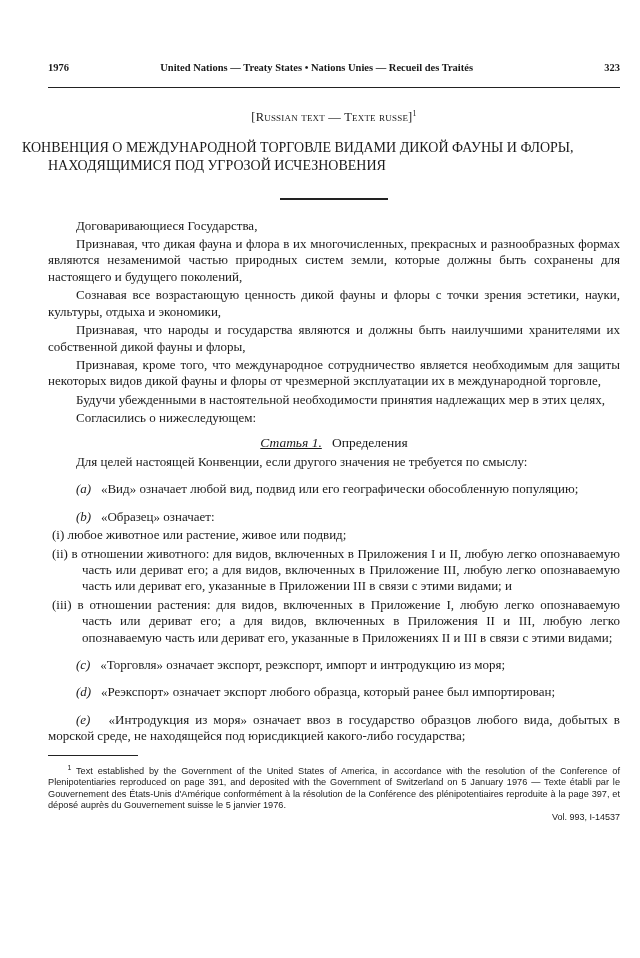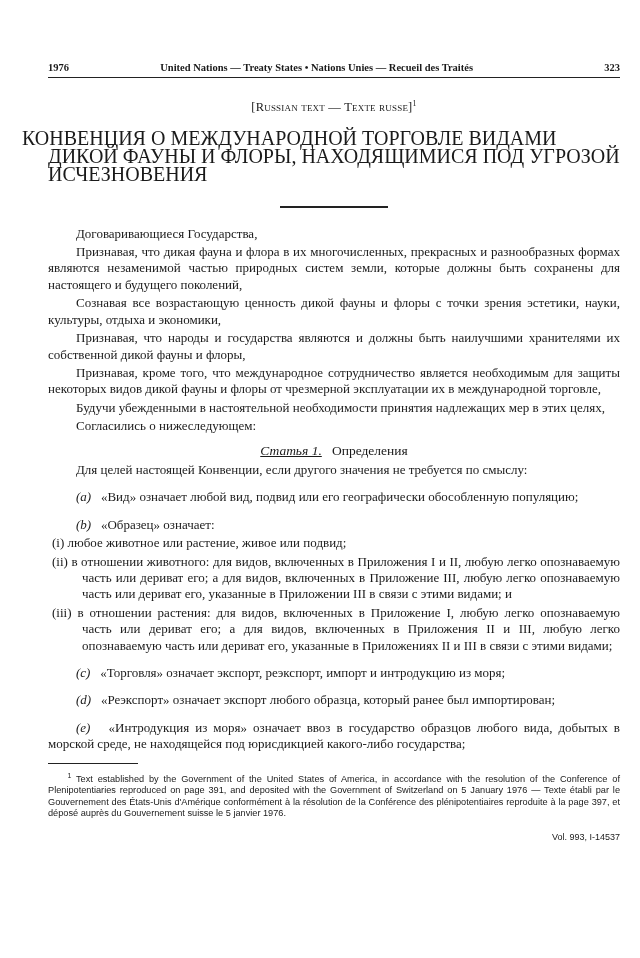--- a/index.html
+++ b/index.html
@@ -1,34 +1,34 @@
 <!DOCTYPE html>
 <html><head>
 <meta charset="utf-8">
 <style>
   html, body { margin:0; padding:0; background:#ffffff; }
   body { width:640px; height:958px; overflow:hidden; position:relative; font-family:"Liberation Serif","DejaVu Serif",serif; color:#1a1a1a; }
   .page { position:absolute; left:48px; top:62px; width:572px; }
-  .running-head { display:flex; justify-content:space-between; align-items:baseline; font-size:10.5px; font-weight:bold; border-bottom:1.2px solid #222; padding-bottom:4px; }
+  .running-head { display:flex; justify-content:space-between; align-items:baseline; font-size:10.5px; font-weight:bold; border-bottom:1.2px solid #222; padding-bottom:14px; }
   .running-head .title { flex:1; text-align:center; padding-right:40px; }
   .lang-note { text-align:center; font-size:12.5px; margin-top:21px; font-variant:small-caps; letter-spacing:0.2px; }
   .lang-note sup { font-size:8px; }
-  .doc-title { font-size:20px; line-height:18px; margin-top:14px; text-indent:-26px; padding-left:26px; margin-left:-26px; text-transform:uppercase; font-weight:normal; }
+  .doc-title { font-size:14px; line-height:18px; margin-top:14px; text-indent:-26px; padding-left:26px; margin-left:-26px; text-transform:uppercase; font-weight:normal; }
   .rule { width:108px; height:1.5px; background:#222; margin:23px auto 18px auto; }
   .body-text { font-size:13px; line-height:16.4px; text-align:justify; }
   .p { text-indent:28px; margin:0 0 2px 0; }
   .article-heading { text-align:center; font-size:13.5px; margin:8px 0 3px 0; }
   .article-heading .art-label { font-style:italic;text-decoration:underline; }
   .def { text-indent:28px; margin:11px 0 2px 0; }
   .def .letter { font-style:italic; }
   .sub { padding-left:34px; text-indent:-30px; margin:0 0 2px 0; }
   .footnote-rule { width:90px; height:1px; background:#222; margin:10px 0 6px 0; }
   .footnote { font-size:9.2px; line-height:11.6px; text-align:justify; font-family:"Liberation Sans","DejaVu Sans",sans-serif; }
   .footnote sup { font-size:7px; }
-  .vol-ref { text-align:right; font-size:9px; margin-top:12px; font-family:"Liberation Sans","DejaVu Sans",sans-serif; }
+  .vol-ref { text-align:right; font-size:9px; margin-top:0; font-family:"Liberation Sans","DejaVu Sans",sans-serif; }
 </style>
 </head>
 <body>
 
 <div class="page">
   <div class="running-head">
     <span>1976</span>
     <span class="title">United Nations — Treaty States • Nations Unies — Recueil des Traités</span>
     <span>323</span>
   </div>

